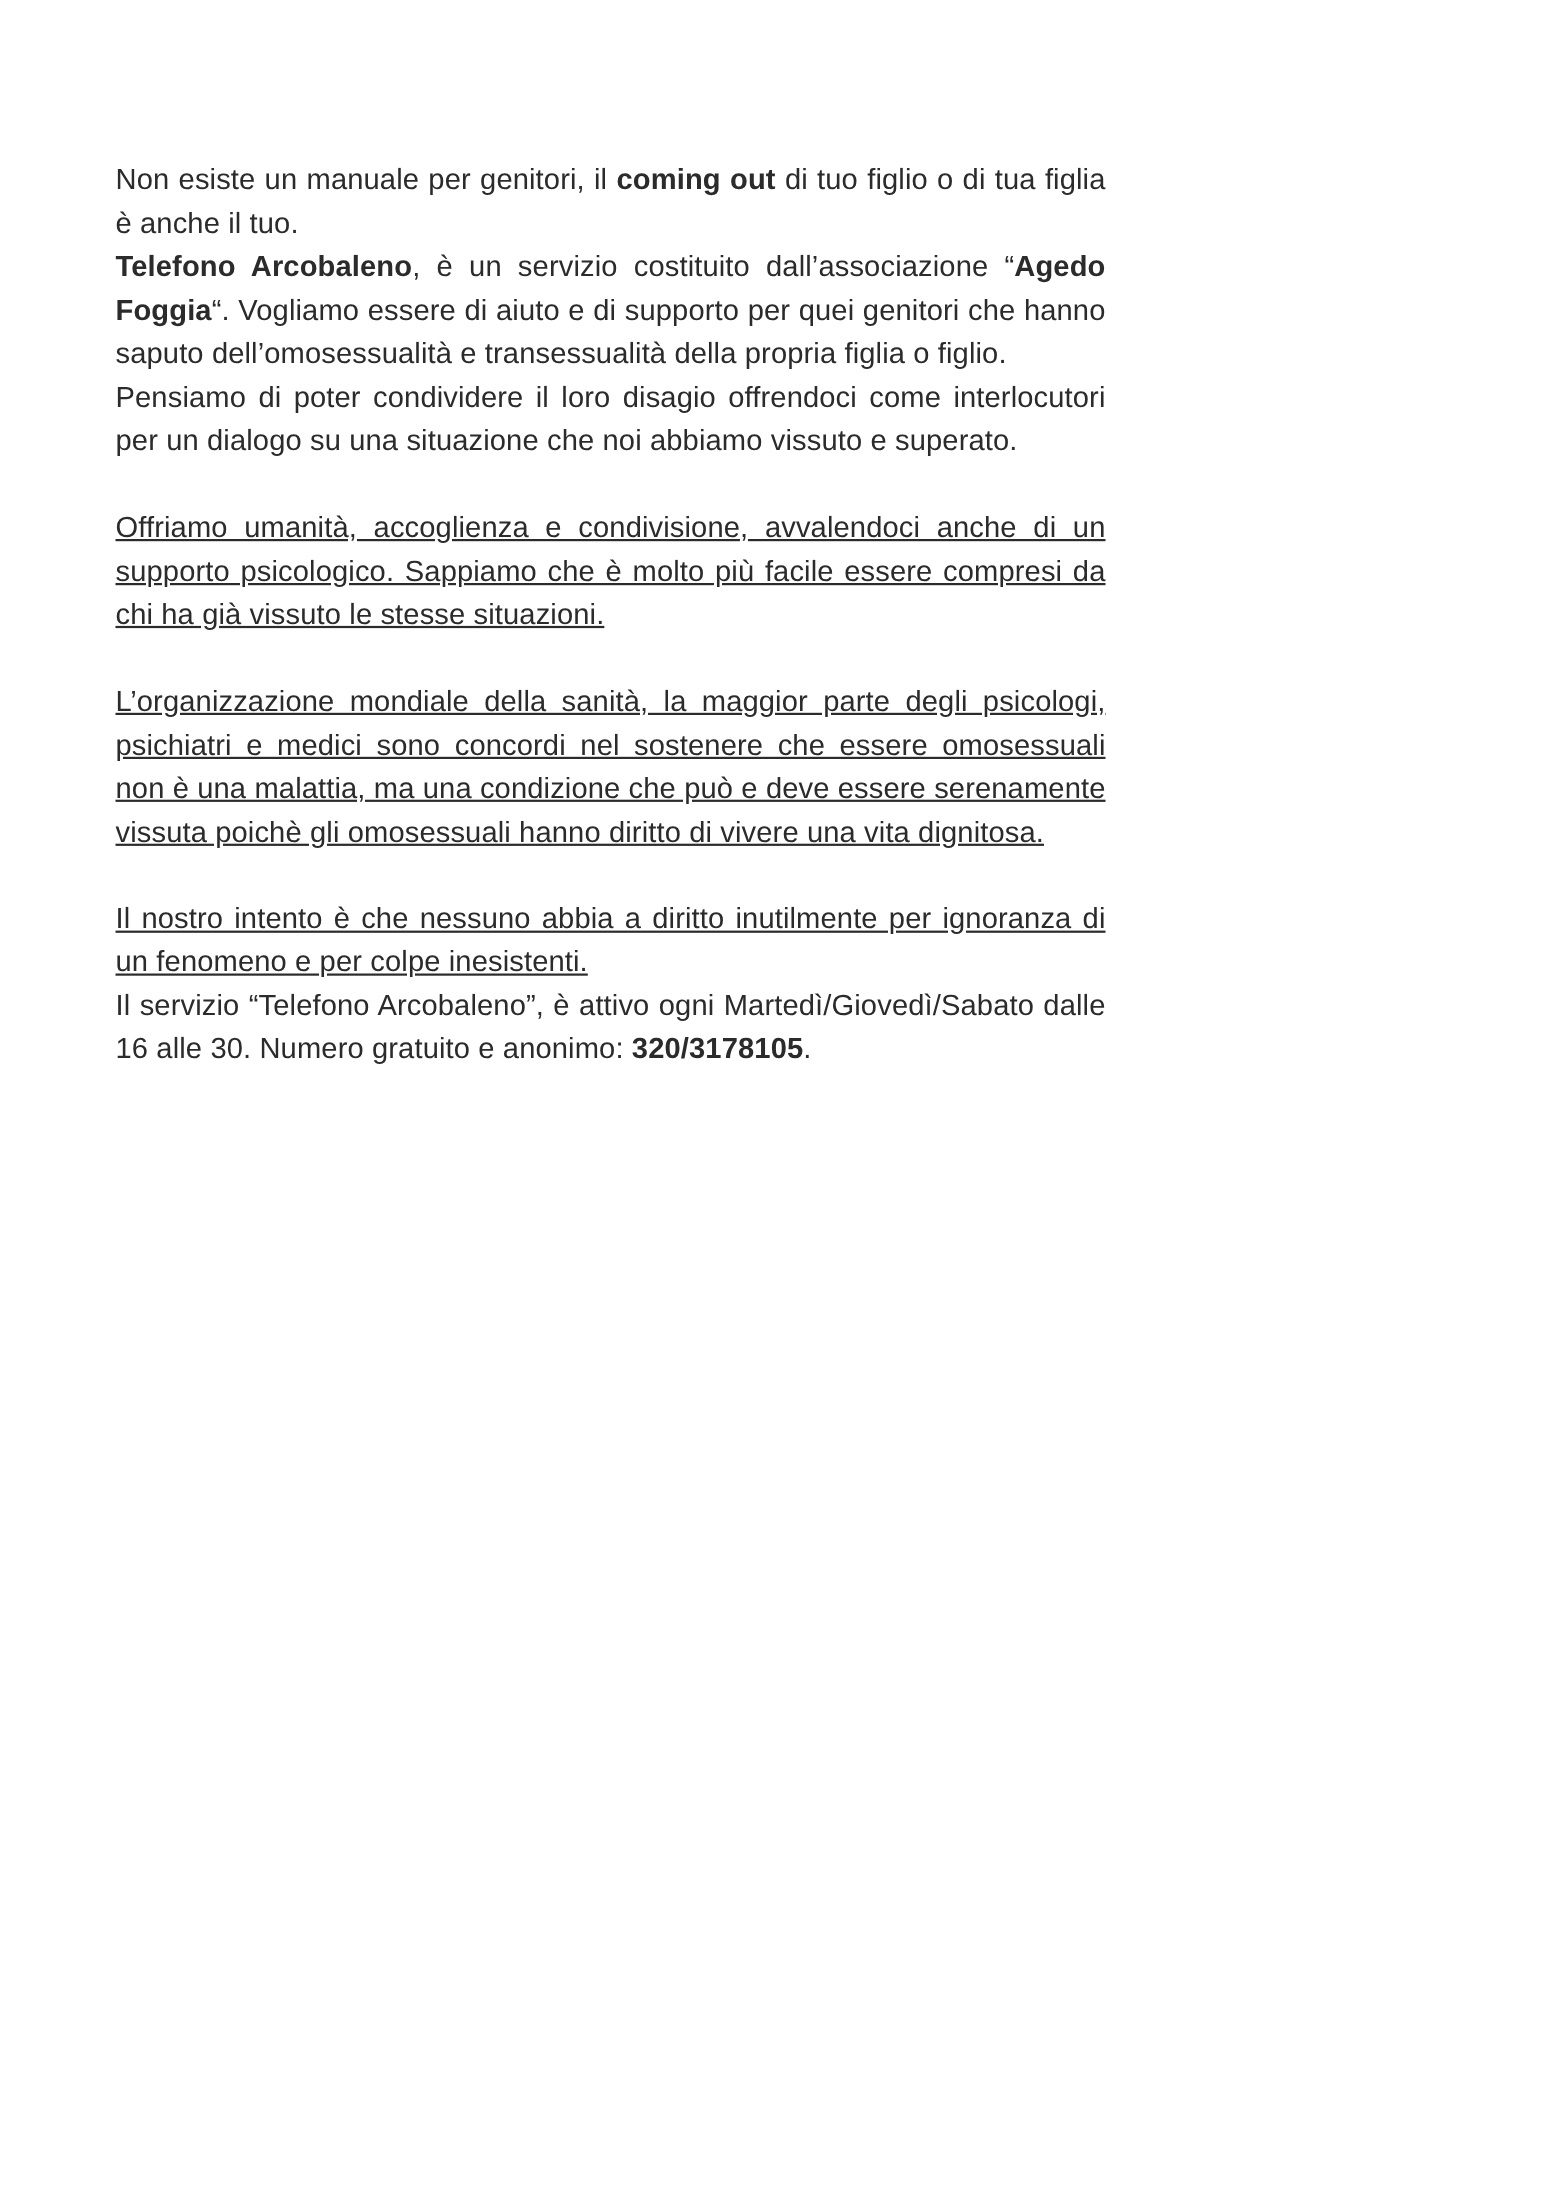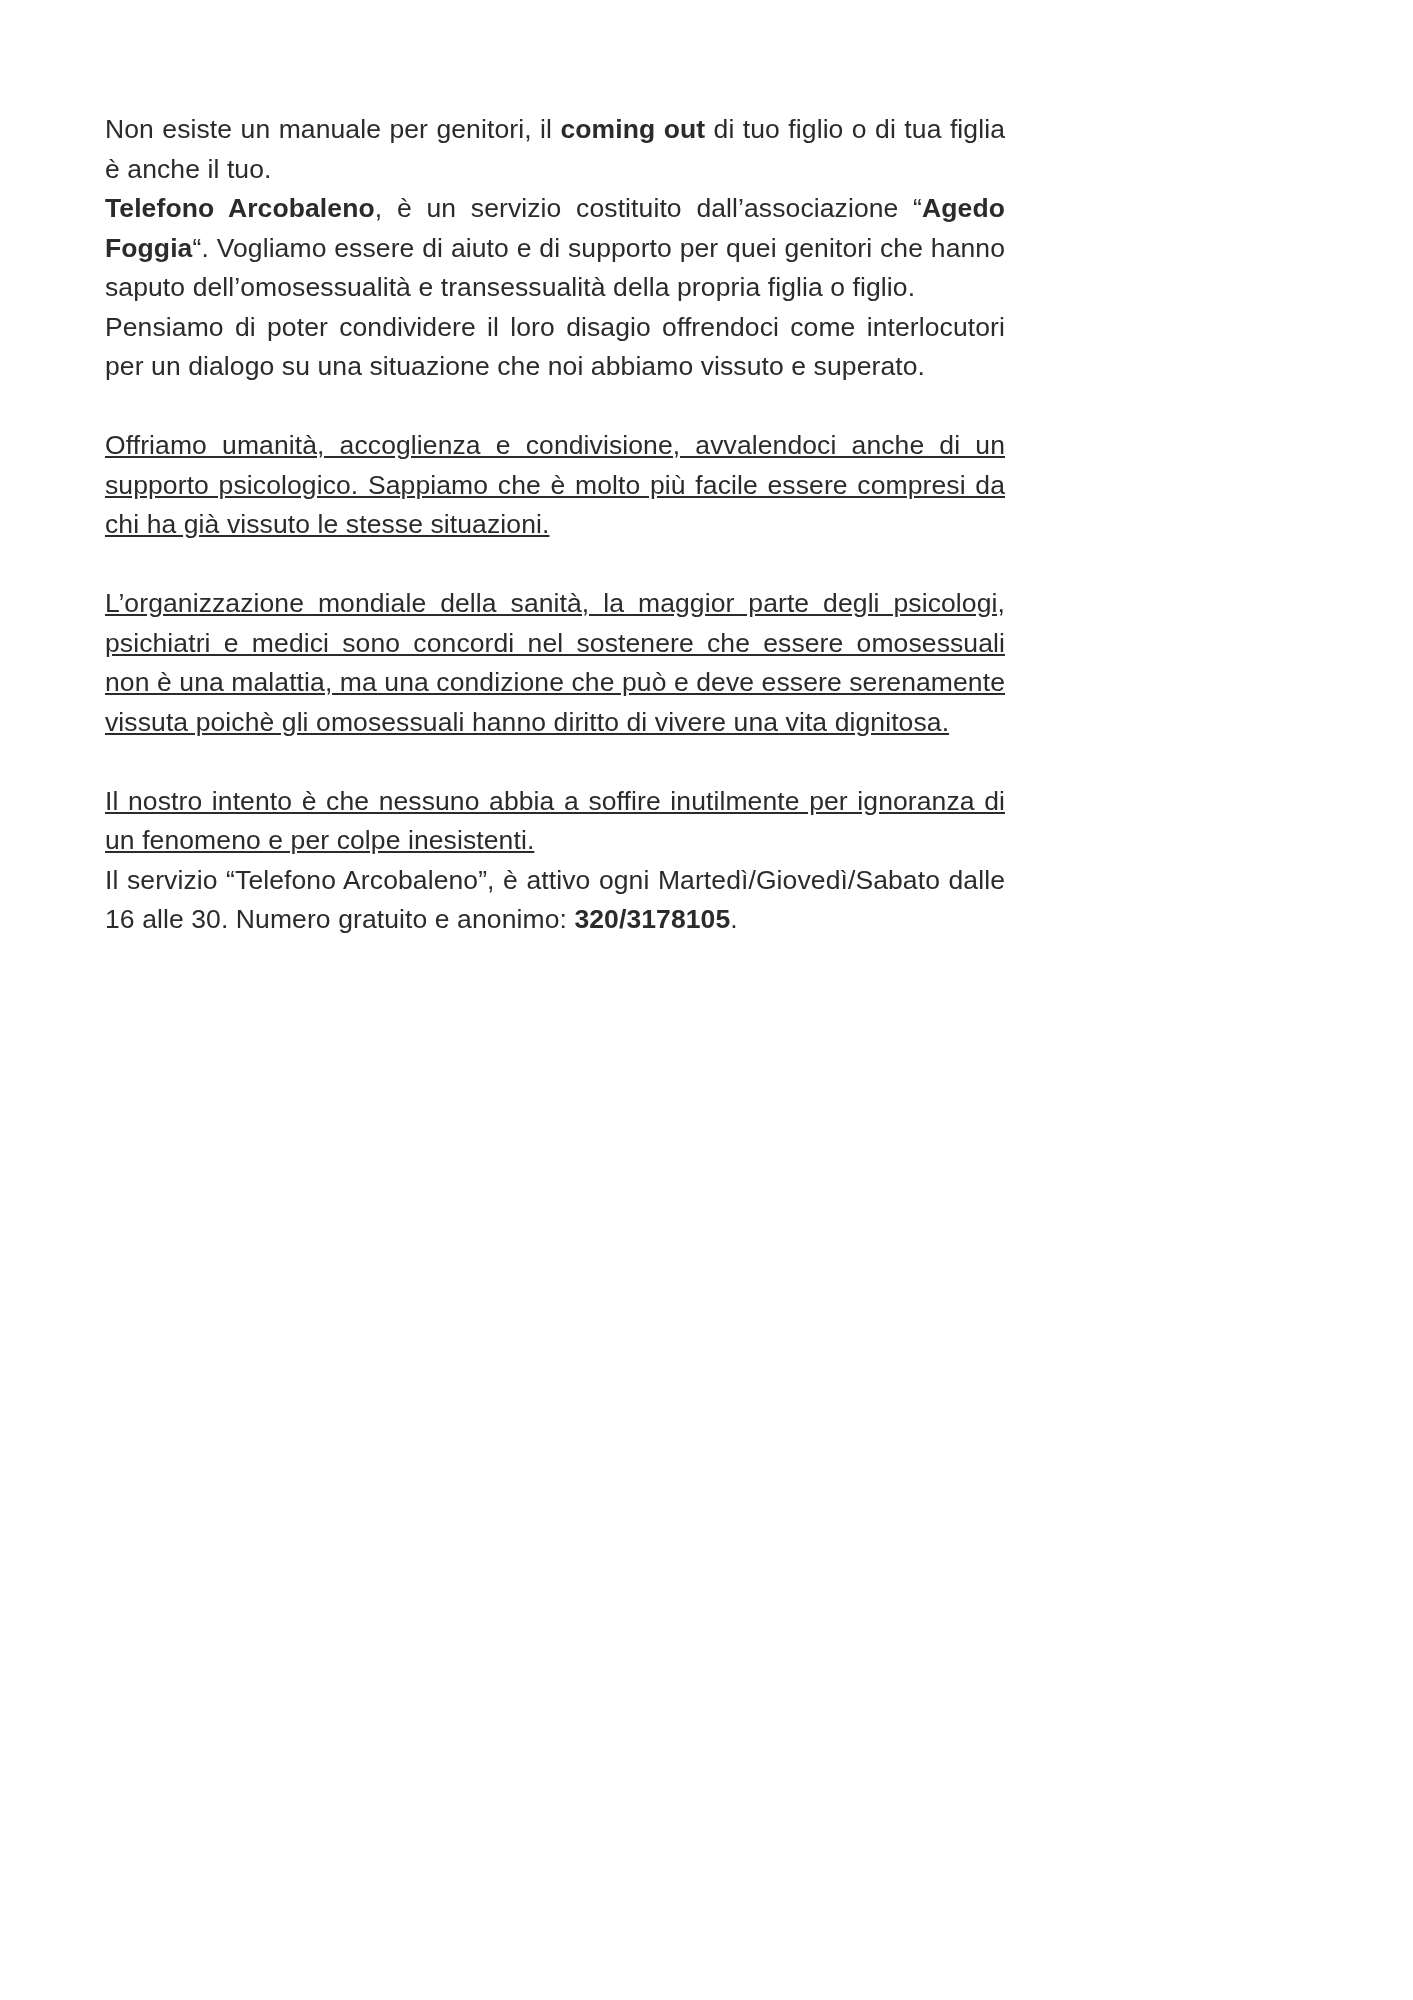--- a/index.html
+++ b/index.html
@@ -16,21 +16,21 @@
     width: 1413px;
     height: 2000px;
     margin: 0 auto;
     background: #ffffff;
     overflow: hidden;
     box-sizing: border-box;
   }
   .doc-body {
     position: absolute;
     left: 105px;
-    top: 110px;
+    top: 144px;
     width: 900px;
     color: #2b2b2b;
     font-size: 26.5px;
     line-height: 39.5px;
     text-align: justify;
     text-justify: inter-word;
     -webkit-font-smoothing: antialiased;
     letter-spacing: 0.1px;
     transform: scaleX(1.0);
   }
@@ -54,17 +54,17 @@
 
 <div class="page">
 
   <div class="doc-body" id="doc-body">
 
   <p class="para"><span>Non esiste un manuale per genitori, il </span><span class="b">coming out</span><span> di tuo figlio o di tua figlia è anche il tuo.</span></p>
       <p class="para"><span class="b">Telefono Arcobaleno</span><span>, è un servizio costituito dall’associazione “</span><span class="b">Agedo Foggia</span><span>“. Vogliamo essere di aiuto e di supporto per quei genitori che hanno saputo dell’omosessualità e transessualità della propria figlia o figlio.</span></p>
       <p class="para"><span>Pensiamo di poter condividere il loro disagio offrendoci come interlocutori per un dialogo su una situazione che noi abbiamo vissuto e superato.</span></p>
       <p class="para spaced"><span>Offriamo umanità, accoglienza e condivisione, avvalendoci anche di un supporto psicologico. Sappiamo che è molto più facile essere compresi da chi ha già vissuto le stesse situazioni.</span></p>
       <p class="para spaced"><span>L’organizzazione mondiale della sanità, la maggior parte degli psicologi, psichiatri e medici sono concordi nel sostenere che essere omosessuali non è una malattia, ma una condizione che può e deve essere serenamente vissuta poichè gli omosessuali hanno diritto di vivere una vita dignitosa.</span></p>
-      <p class="para spaced"><span>Il nostro intento è che nessuno abbia a soffire inutilmente per ignoranza di un fenomeno e per colpe inesistenti.</span></p>
+      <p class="para spaced"><span>Il nostro intento è che nessuno abbia a diritto inutilmente per ignoranza di un fenomeno e per colpe inesistenti.</span></p>
       <p class="para"><span>Il servizio “Telefono Arcobaleno”, è attivo ogni Martedì/Giovedì/Sabato dalle 16 alle 30. Numero gratuito e anonimo: </span><span class="b">320/3178105</span><span>.</span></p>
     </div>
 
 </div>
 
 </body></html>

